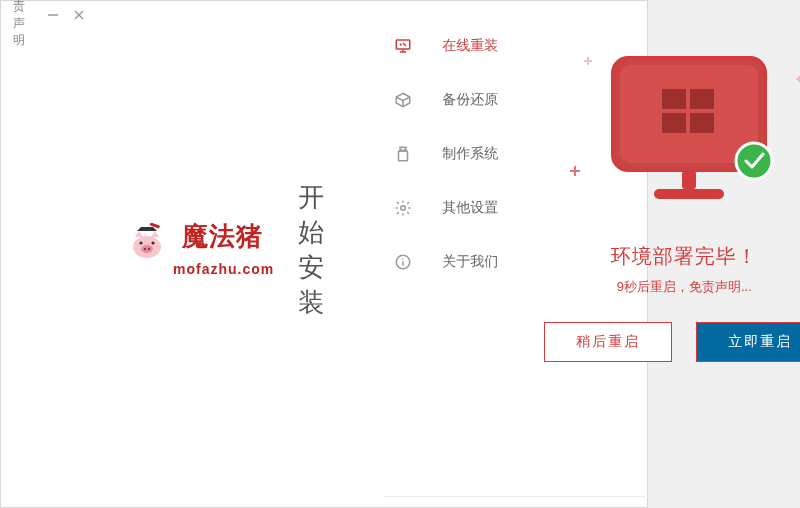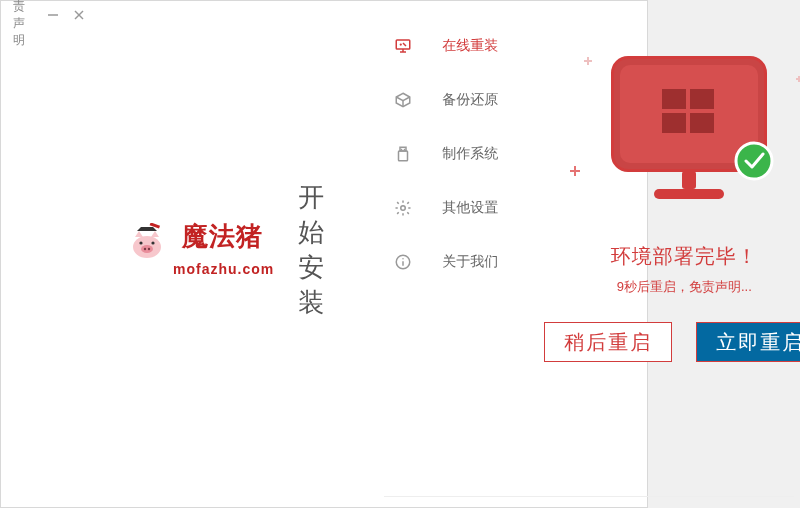--- a/index.html
+++ b/index.html
@@ -120,21 +120,21 @@
       display: flex;
       gap: 24px;
       margin-top: 26px;
     }
     .btn {
       width: 128px;
       height: 40px;
       display: flex;
       align-items: center;
       justify-content: center;
-      font-size: 20px;
+      font-size: 14px;
       cursor: pointer;
       letter-spacing: 2px;
     }
     .btn-outline {
       border: 1px solid #d23c3c;
       color: #d23c3c;
       background: #fff;
     }
     .btn-solid {
       border: 1px solid #d23c3c;

